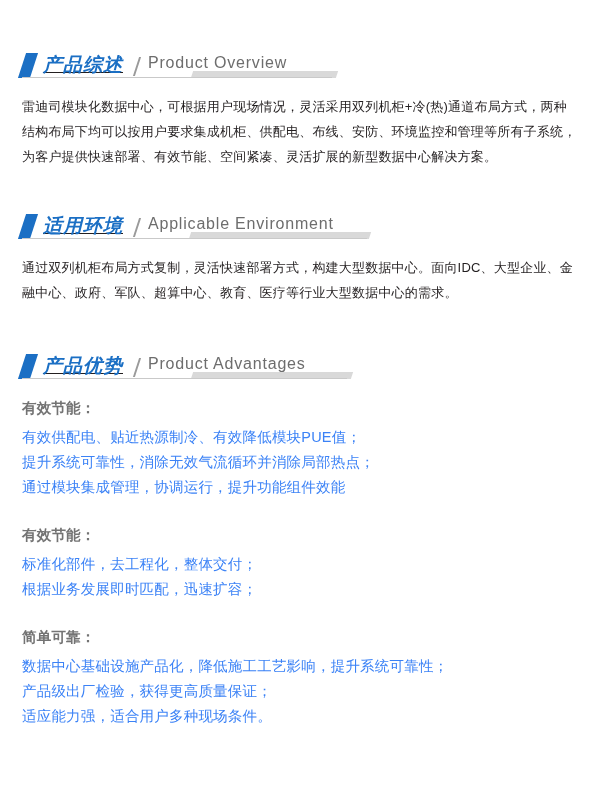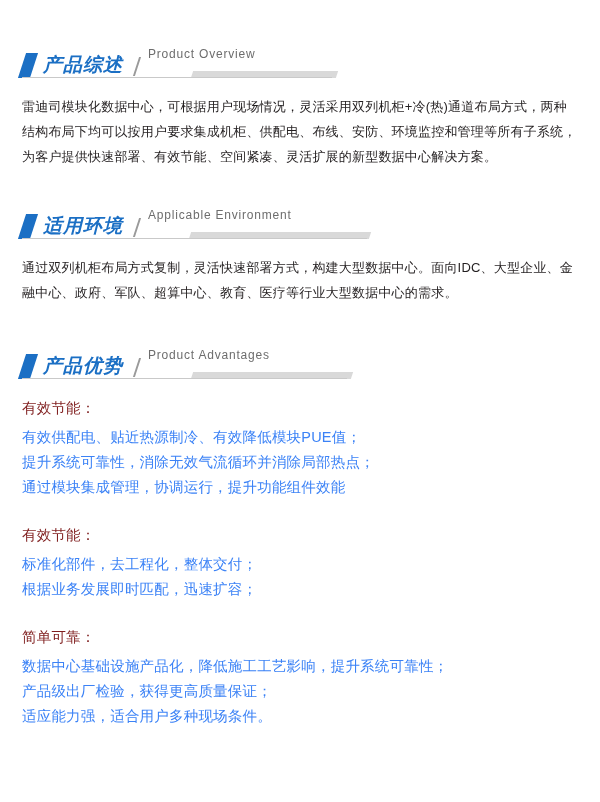--- a/index.html
+++ b/index.html
@@ -31,20 +31,21 @@
     height: 30px;
     margin-bottom: 16px;
     display: flex;
     align-items: flex-end;
   }
   .sec-head .bar-wrap {
     position: relative;
     display: inline-flex;
     align-items: center;
     height: 26px;
+    text-decoration: underline;
   }
   .sec-head .blue-bar {
     display: inline-block;
     width: 12px;
     height: 25px;
     background: #1b6fc4;
     transform: skewX(-18deg);
     margin-right: 9px;
   }
   .cn-title {
@@ -58,26 +59,26 @@
   }
   .slash {
     display: inline-block;
     width: 2px;
     height: 19px;
     background: #9a9a9a;
     transform: skewX(-18deg);
     margin: 0 10px 2px 13px;
   }
   .en-title {
-    font-size: 12px;
+    font-size: 16px;
     color: #6d6d6d;
     letter-spacing: 0.8px;
     line-height: 26px;
     white-space: nowrap;
-    padding-bottom: 11px;
+    padding-bottom: 2px;
   }
   .head-rule {
     position: absolute;
     left: 0;
     right: 0;
     bottom: 0;
     height: 1px;
     background: #c9c9c9;
   }
   .head-rule::after {
@@ -107,22 +108,22 @@
     margin: 0;
   }
   .block {
     margin-bottom: 34px;
   }
   .adv-group {
     margin-bottom: 22px;
   }
   .adv-title {
     font-size: 14.5px;
-    font-weight: normal;
-    color: #7f1d1d;
+    font-weight: bold;
+    color: #737373;
     line-height: 27px;
     margin: 0 0 3px 0;
     letter-spacing: 0.2px;
   }
   .adv-line {
     font-size: 14.5px;
     line-height: 25px;
     color: #3b82f6;
     letter-spacing: 0.2px;
   }

